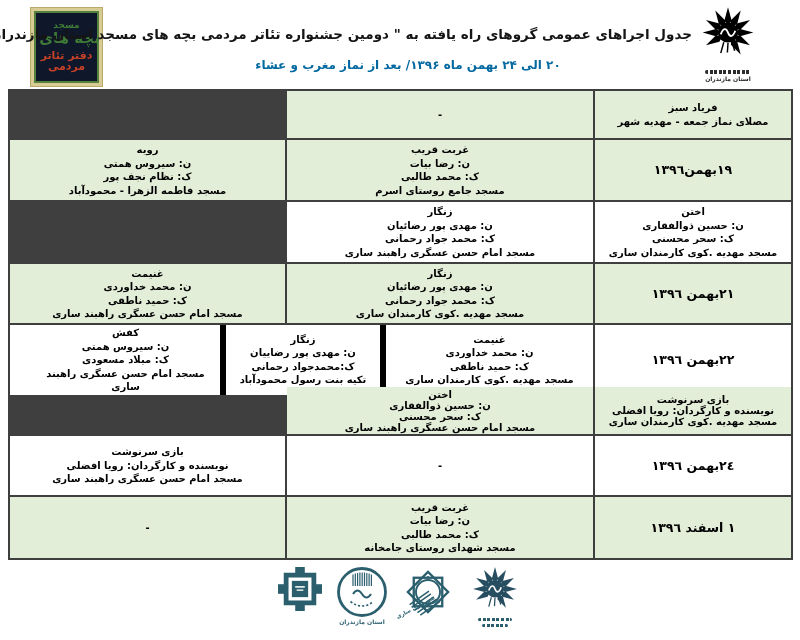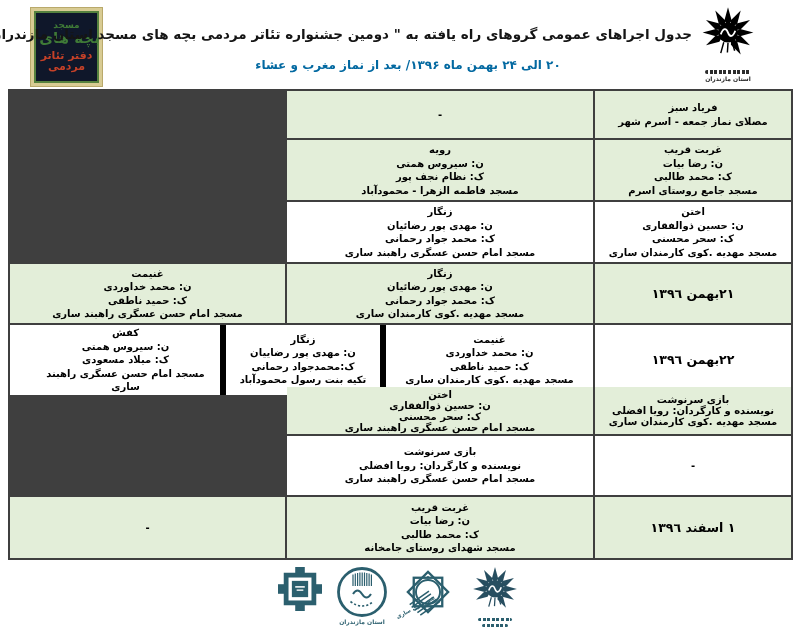--- a/index.html
+++ b/index.html
@@ -102,26 +102,27 @@
       </svg>
     <div class="cap-bar"></div>
     <div class="cap-text">استان مازندران</div>
   </div>
 
   <div class="tbl">
 
     <div class="row r3" style="height:47px">
       <div class="cell green">
         <div>فریاد سبز</div>
-        <div>مصلای نماز جمعه - اسرم شهر</div>
+        <div>مصلای نماز جمعه - مهدیه شهر</div>
       </div>
       <div class="cell green">-</div>
     </div>
 
     <div class="row r3" style="height:60px">
+      <div class="cell date green">١٩بهمن١٣٩٦</div>
       <div class="cell green">
         <div>غربت قریب</div>
         <div>ن: رضا بیات</div>
         <div>ک: محمد طالبی</div>
         <div>مسجد جامع روستای اسرم</div>
       </div>
       <div class="cell green">
         <div>رویه</div>
         <div>ن: سیروس همتی</div>
         <div>ک: نظام نجف پور</div>
@@ -194,20 +195,21 @@
       </div>
       <div class="cell green tight">
         <div>اختن</div>
         <div>ن: حسین ذوالفقاری</div>
         <div>ک: سحر محسنی</div>
         <div>مسجد امام حسن عسگری راهبند ساری</div>
       </div>
     </div>
 
     <div class="row r3" style="height:59px">
+      <div class="cell date white">٢٤بهمن ١٣٩٦</div>
       <div class="cell white">-</div>
       <div class="cell white">
         <div>بازی سرنوشت</div>
         <div>نویسنده و کارگردان: رویا افضلی</div>
         <div>مسجد امام حسن عسگری راهبند ساری</div>
       </div>
     </div>
 
     <div class="row r3" style="height:61px">
       <div class="cell date green">١  اسفند  ١٣٩٦</div>

